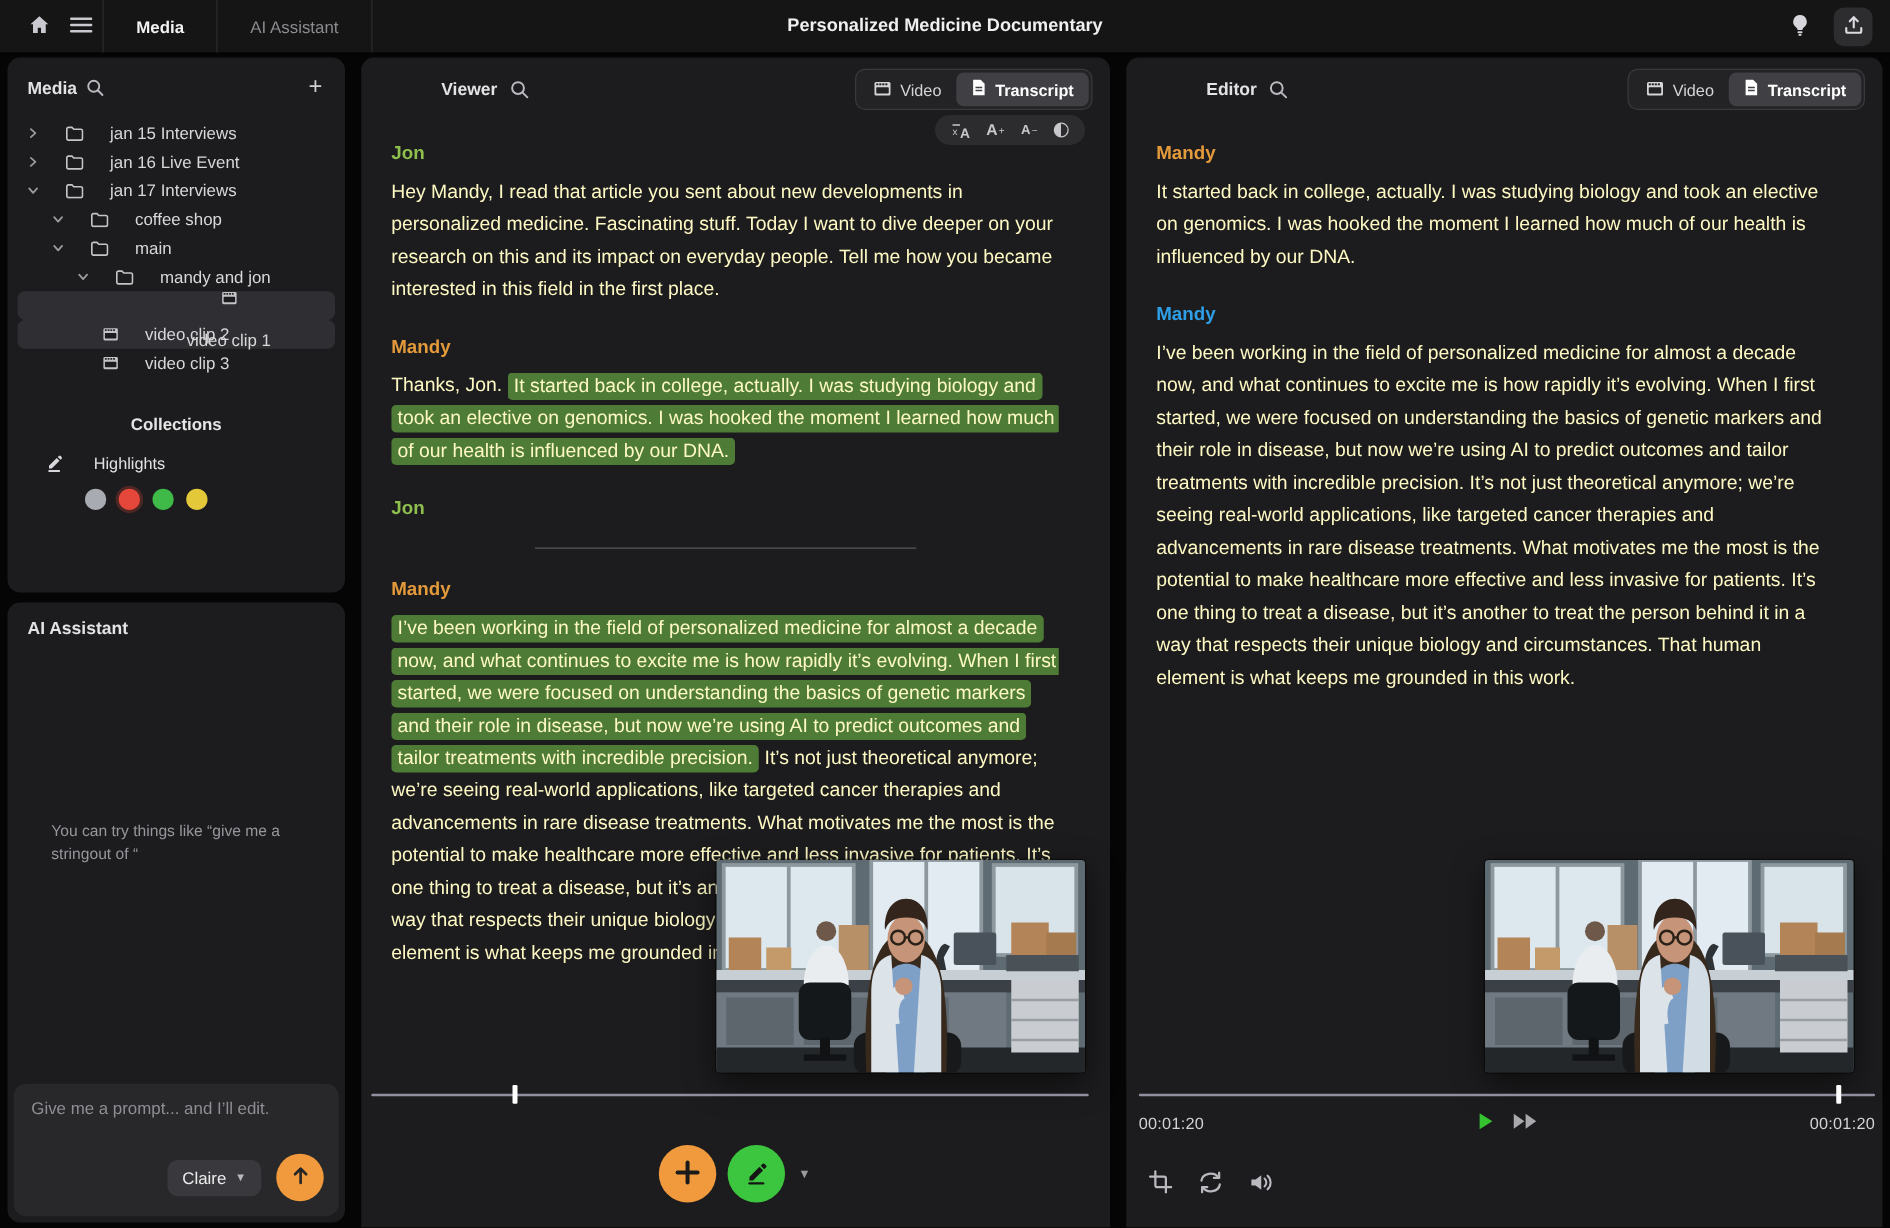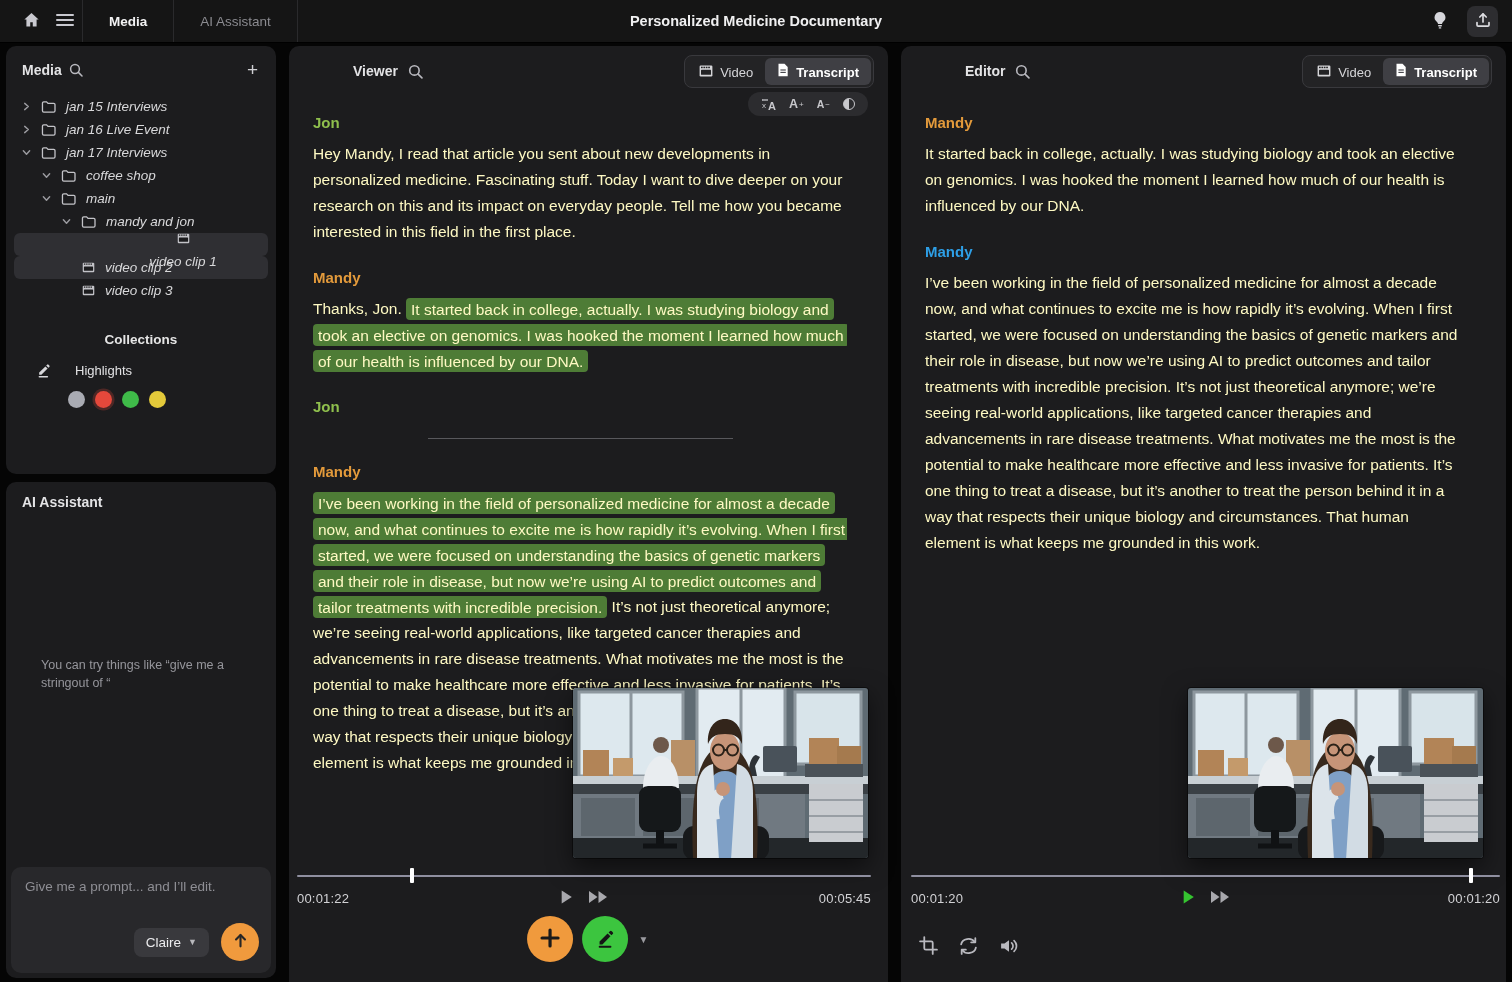--- a/index.html
+++ b/index.html
@@ -29,22 +29,22 @@
   .media-card { height:428px; padding:12px 0 0 0; position:relative; }
   .assistant-card { flex:1; position:relative; padding:12px 0 0 0; }
 
   .side-head { display:flex; align-items:center; padding:0 14px 6px 16px; }
   .side-title { font-size:14px; font-weight:700; color:#e3e3e5; margin-right:7px; }
   .mini-ic { color:#b9b9bf; display:inline-flex; }
   .spacer { flex:1; }
   .plus-btn { background:none; border:none; color:#cfcfd3; font-size:19px; line-height:1; cursor:pointer; padding:2px 4px; }
 
   .tree { margin-top:8px; }
-  .tree-row { display:flex; align-items:center; gap:10px; height:23px; margin:0 8px; padding-left:8px;
-              font-size:13.5px; color:#d8d8da; border-radius:6px; cursor:pointer; white-space:nowrap;font-style:italic; }
+  .tree-row { display:flex; align-items:center; gap:21px; height:23px; margin:0 8px; padding-left:8px;
+              font-size:13.5px; color:#d8d8da; border-radius:6px; cursor:pointer; white-space:nowrap; }
   .tree-row.sel { background:#2f2f33; }
   .tree-row .chev { color:#9a9a9f; display:inline-flex; width:9px; }
   .tree-row .chev.exp svg { transform:rotate(90deg); }
   .tree-row .f-ic { color:#c3c3c8; display:inline-flex; }
 
   .collections { margin-top:30px; padding:0 16px; }
   .coll-title { font-size:13.5px; font-weight:700; color:#e5e5e5;text-align:center; }
   .hl-row { display:flex; align-items:flex-start; gap:24px; margin:16px 0 0 14px; font-size:13px; color:#e2e2e4; }
   .dots { display:flex; gap:10px; margin:10px 0 0 46px; }
   .dot { width:17px; height:17px; border-radius:50%; cursor:pointer; }
@@ -506,41 +506,20 @@
     <div class="thumb">
       <svg viewBox="0 0 295 170">
           <use href="#lab-scene"></use>
         </svg>
     </div>
 
     <div class="timeline">
       <div class="track"></div>
       <div class="playhead" id="viewer-playhead" style="left: 19.7%;"></div>
     </div>
-    <div class="time-row">
-      <span class="time">00:01:22</span>
-      <div class="transport">
-        <button class="tr-btn">
-          <span>
-            <svg width="15" height="16" viewBox="0 0 14 15">
-                <path d="M2.5 1.5 12 7.5 2.5 13.5z" fill="currentColor"></path>
-              </svg>
-          </span>
-        </button>
-        <button class="tr-btn">
-          <span>
-            <svg width="21" height="16" viewBox="0 0 21 15">
-                <path d="M1 1.5 9.5 7.5 1 13.5z" fill="currentColor"></path>
-                <path d="M10.5 1.5 19 7.5 10.5 13.5z" fill="currentColor"></path>
-              </svg>
-          </span>
-        </button>
-      </div>
-      <span class="time" style="margin-left:auto">00:05:45</span>
-    </div>
 
     <div class="viewer-actions">
       <button class="round-btn orange">
         <span>
           <svg width="22" height="22" viewBox="0 0 22 22">
               <g stroke="#1a1a1a" stroke-width="3.2" stroke-linecap="round">
                 <line x1="11" y1="3" x2="11" y2="19"></line>
                 <line x1="3" y1="11" x2="19" y2="11"></line>
               </g>
             </svg>

